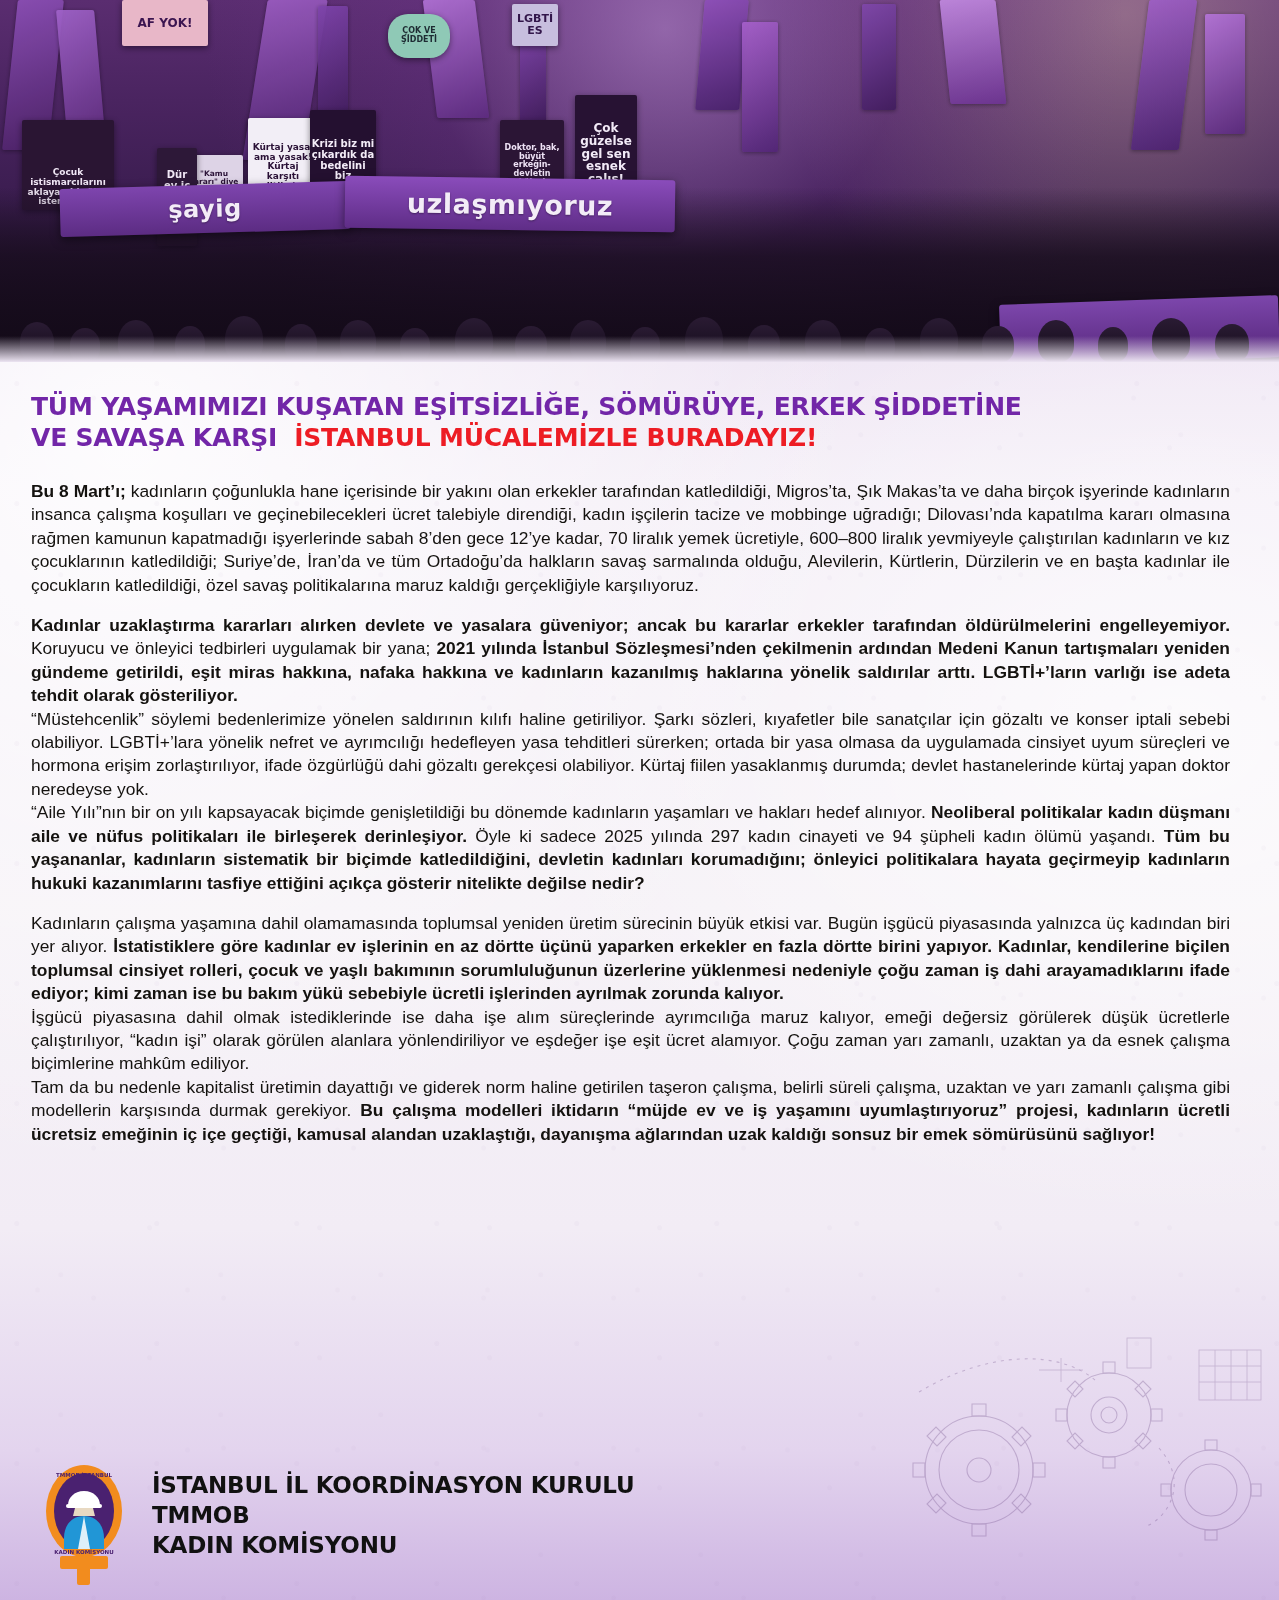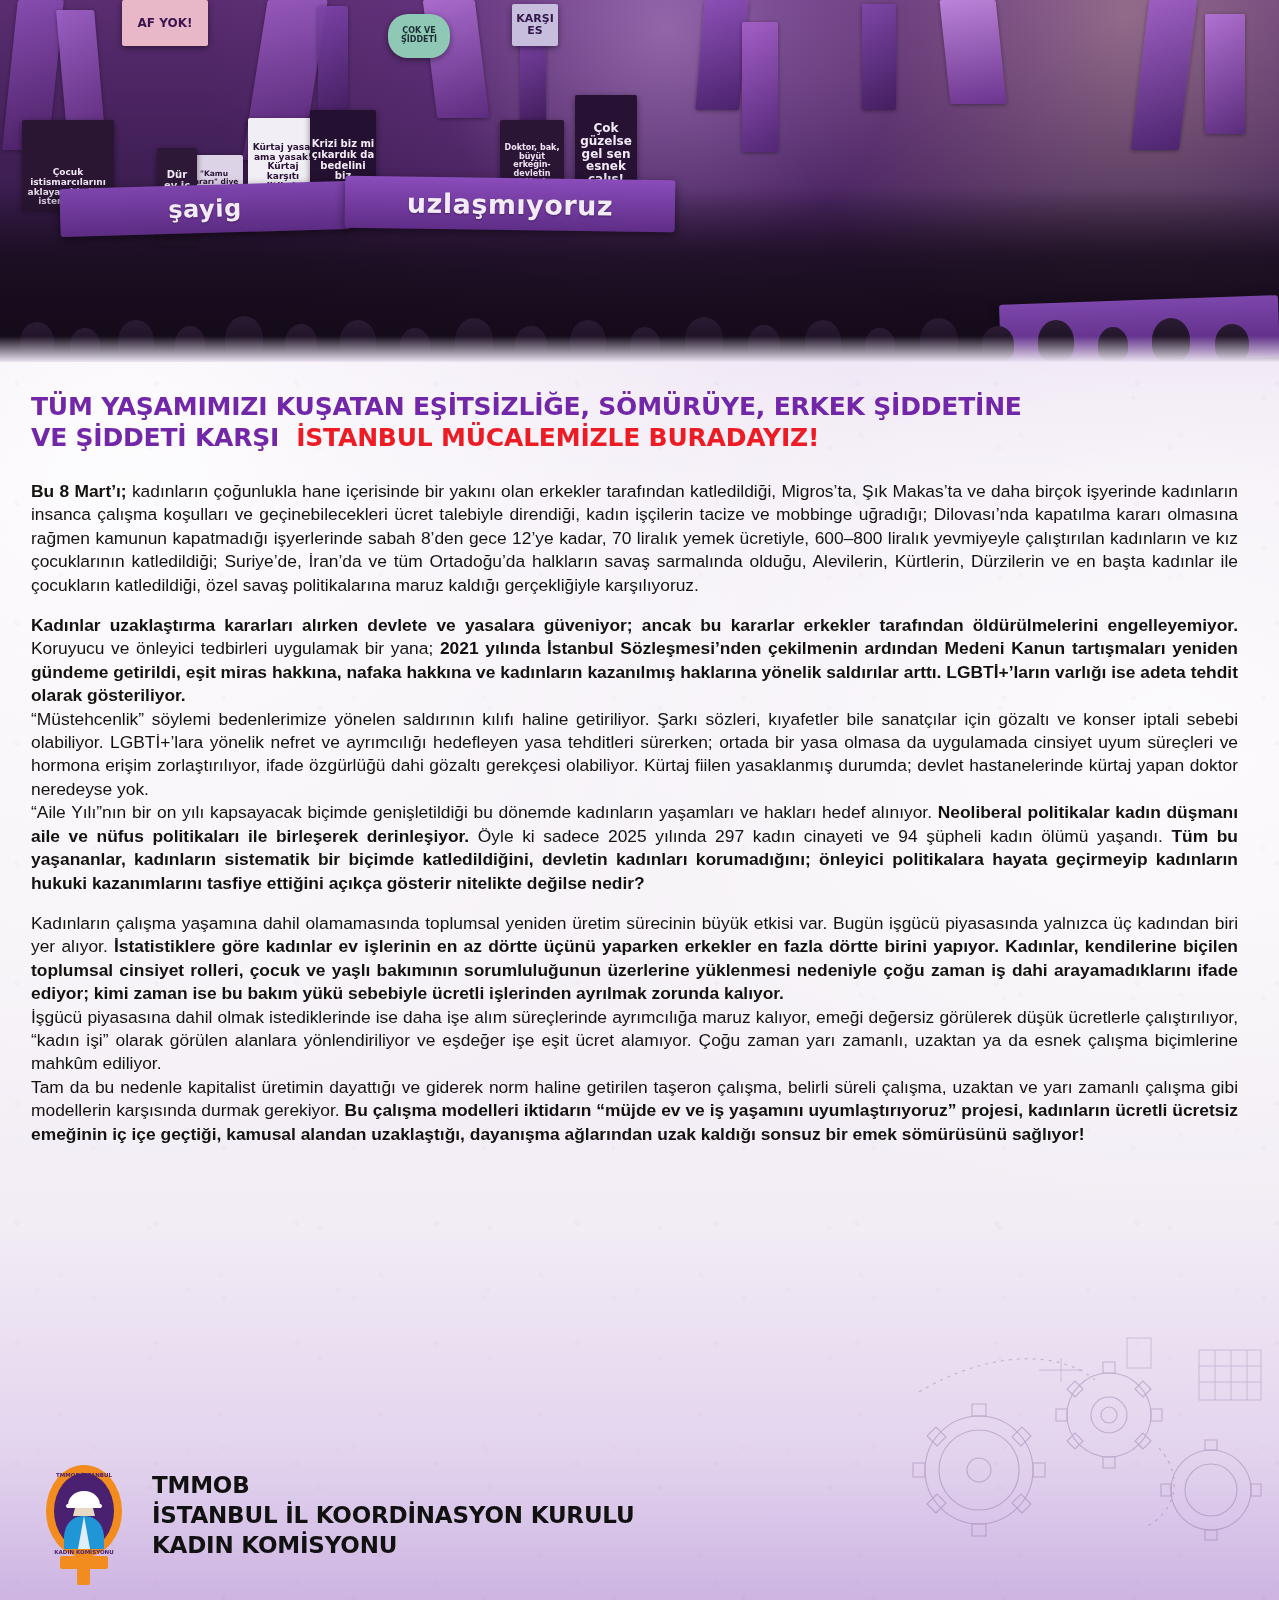--- a/index.html
+++ b/index.html
@@ -69,21 +69,21 @@
     font-weight:900;font-size:25px;line-height:1.23;
     letter-spacing:-.2px;
     font-family:"DejaVu Sans","Liberation Sans",sans-serif;}
   .hl1{color:#7226a8;}
   .hl2{color:#ed1c24;}
 
   .content{position:absolute;left:31px;top:118px;width:1215px;
     font-size:17.4px;line-height:1.345;color:#14120f;
     text-align:justify;text-justify:inter-word;
     font-family:"Liberation Sans","DejaVu Sans",sans-serif;}
-  .content p{margin:0 8px 0 0;}
+  .content p{margin:0 16px 0 0;}
   .content p.gap{margin-top:17px;}
   .content b{font-weight:700;}
 
   
   .footer{position:absolute;left:0;top:1455px;width:1279px;height:145px;}
   .logo-wrap{position:absolute;left:30px;top:8px;width:108px;height:128px;}
   .org{position:absolute;left:152px;top:16px;
     font-weight:900;font-size:23px;line-height:1.30;color:#111;
     font-family:"DejaVu Sans","Liberation Sans",sans-serif;letter-spacing:-.2px;}
   .slogan{position:absolute;left:760px;top:18px;
@@ -130,21 +130,21 @@
     <div class="placard" style="left:310px;top:110px;width:66px;height:112px;background:#241030;color:#f3ecf7;font-size:10px;">
       <span>Krizi biz mi çıkardık da bedelini biz ödüyoruz?!</span>
     </div>
     <div class="placard" style="left:500px;top:120px;width:64px;height:100px;background:#2b1535;color:#efe3f6;font-size:8px;">
       <span>Doktor, bak, büyüt erkeğin-devletin kölesi değiliz!</span>
     </div>
     <div class="placard" style="left:575px;top:95px;width:62px;height:118px;background:#271233;color:#f2eaf7;font-size:12px;">
       <span>Çok güzelse gel sen esnek çalış!</span>
     </div>
     <div class="placard" style="left:512px;top:4px;width:46px;height:42px;background:#c7bede;color:#32164a;font-size:11px;">
-      <span>KARŞI ES</span>
+      <span>LGBTİ ES</span>
     </div>
     <div class="placard" style="left:388px;top:14px;width:62px;height:44px;background:#8fc9b6;color:#1e2c33;font-size:8px;border-radius:20px;">
       <span>ÇOK VE ŞİDDETİ</span>
     </div>
 
     <div class="crowd"></div>
 
     <div class="banner-big" style="left:60px;top:185px;width:290px;height:48px;font-size:24px;
                 background:linear-gradient(180deg,#7e45ae,#5c2c83);transform:rotate(-1.6deg);">
       <span>şayig</span>
@@ -230,21 +230,21 @@
       <g stroke-width="0.8">
         <rect x="340" y="30" width="62" height="50"></rect>
         <path d="M340 46 h62 M340 62 h62 M356 30 v50 M372 30 v50 M388 30 v50"></path>
         <rect x="268" y="18" width="24" height="30"></rect>
         <path d="M180 50 h44 M202 38 v24"></path>
       </g>
     </svg>
 
     <div class="headline">
       <span class="hl1">TÜM YAŞAMIMIZI KUŞATAN EŞİTSİZLİĞE, SÖMÜRÜYE, ERKEK ŞİDDETİNE</span><br>
-      <span class="hl1">VE ŞİDDETİ KARŞI</span>&nbsp;
+      <span class="hl1">VE SAVAŞA KARŞI</span>&nbsp;
       <span class="hl2">İSTANBUL MÜCALEMİZLE BURADAYIZ!</span>
     </div>
 
     <div class="content">
       <p><b>Bu 8 Mart’ı;</b><span> kadınların çoğunlukla hane içerisinde bir yakını olan erkekler tarafından katledildiği, Migros’ta, Şık Makas’ta ve daha birçok işyerinde kadınların insanca çalışma koşulları ve geçinebilecekleri ücret talebiyle direndiği, kadın işçilerin tacize ve mobbinge uğradığı; Dilovası’nda kapatılma kararı olmasına rağmen kamunun kapatmadığı işyerlerinde sabah 8’den gece 12’ye kadar, 70 liralık yemek ücretiyle, 600–800 liralık yevmiyeyle çalıştırılan kadınların ve kız çocuklarının katledildiği; Suriye’de, İran’da ve tüm Ortadoğu’da halkların savaş sarmalında olduğu, Alevilerin, Kürtlerin, Dürzilerin ve en başta kadınlar ile çocukların katledildiği, özel savaş politikalarına maruz kaldığı gerçekliğiyle karşılıyoruz.</span></p>
 
       <p class="gap"><b>Kadınlar uzaklaştırma kararları alırken devlete ve yasalara güveniyor; ancak bu kararlar erkekler tarafından öldürülmelerini engelleyemiyor.</b><span> Koruyucu ve önleyici tedbirleri uygulamak bir yana; </span><b>2021 yılında İstanbul Sözleşmesi’nden çekilmenin ardından Medeni Kanun tartışmaları yeniden gündeme getirildi, eşit miras hakkına, nafaka hakkına ve kadınların kazanılmış haklarına yönelik saldırılar arttı. LGBTİ+’ların varlığı ise adeta tehdit olarak gösteriliyor.</b></p>
 
       <p>“Müstehcenlik” söylemi bedenlerimize yönelen saldırının kılıfı haline getiriliyor. Şarkı sözleri, kıyafetler bile sanatçılar için gözaltı ve konser iptali sebebi olabiliyor. LGBTİ+’lara yönelik nefret ve ayrımcılığı hedefleyen yasa tehditleri sürerken; ortada bir yasa olmasa da uygulamada cinsiyet uyum süreçleri ve hormona erişim zorlaştırılıyor, ifade özgürlüğü dahi gözaltı gerekçesi olabiliyor. Kürtaj fiilen yasaklanmış durumda; devlet hastanelerinde kürtaj yapan doktor neredeyse yok.</p>
 
@@ -273,21 +273,21 @@
         <path d="M45 45 l18 0 2 8 -22 0z" fill="#e8d9c2"></path>
         <path d="M54 53 c-13 0 -20 10 -20 22 l0 11 40 0 0 -11 c0 -12 -7 -22 -20 -22z" fill="#2196d6"></path>
         <path d="M54 53 l-6 33 12 0z" fill="#ffffff" opacity=".85"></path>
 
         <text x="54" y="14" font-family="DejaVu Sans, sans-serif" font-size="5.5" fill="#4a2170" text-anchor="middle" font-weight="700">TMMOB İSTANBUL</text>
         <text x="54" y="91" font-family="DejaVu Sans, sans-serif" font-size="5.5" fill="#4a2170" text-anchor="middle" font-weight="700">KADIN KOMİSYONU</text>
       </svg>
     </div>
 
     <div class="org">
+      <div>İSTANBUL İL KOORDİNASYON KURULU</div>
       <div>TMMOB</div>
-      <div>İSTANBUL İL KOORDİNASYON KURULU</div>
       <div>KADIN KOMİSYONU</div>
     </div>
 
     <div class="slogan">
     </div>
   </div>
 </div>
 
 </body></html>

